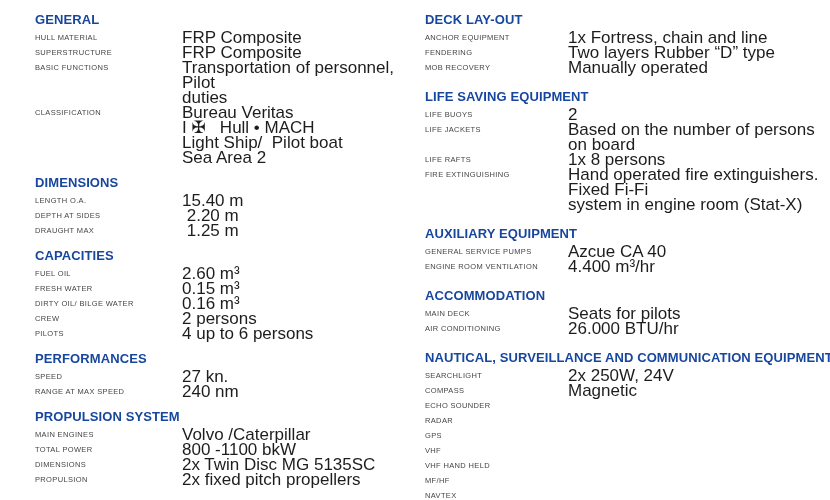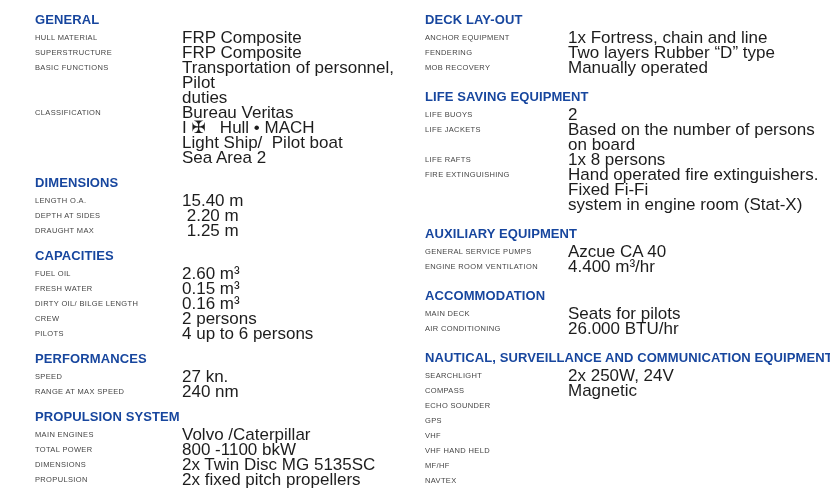--- a/index.html
+++ b/index.html
@@ -92,21 +92,21 @@
         <h2 class="section-title">CAPACITIES</h2>
         <div class="row">
           <div class="label">FUEL OIL</div>
           <div class="value">2.60 m³</div>
         </div>
         <div class="row">
           <div class="label">FRESH WATER</div>
           <div class="value">0.15 m³</div>
         </div>
         <div class="row">
-          <div class="label">DIRTY OIL/ BILGE LENGTH</div>
+          <div class="label">DIRTY OIL/ BILGE WATER</div>
           <div class="value">0.16 m³</div>
         </div>
         <div class="row">
           <div class="label">CREW</div>
           <div class="value">2 persons</div>
         </div>
         <div class="row">
           <div class="label">PILOTS</div>
           <div class="value">4 up to 6 persons</div>
         </div>
@@ -205,20 +205,24 @@
         <div class="row">
           <div class="label">SEARCHLIGHT</div>
           <div class="value">2x 250W, 24V</div>
         </div>
         <div class="row">
           <div class="label">COMPASS</div>
           <div class="value">Magnetic</div>
         </div>
         <div class="row">
           <div class="label">ECHO SOUNDER</div>
+          <div class="value"></div>
+        </div>
+        <div class="row">
+          <div class="label">RADAR</div>
           <div class="value"></div>
         </div>
         <div class="row">
           <div class="label">GPS</div>
           <div class="value"></div>
         </div>
         <div class="row">
           <div class="label">VHF</div>
           <div class="value"></div>
         </div>

